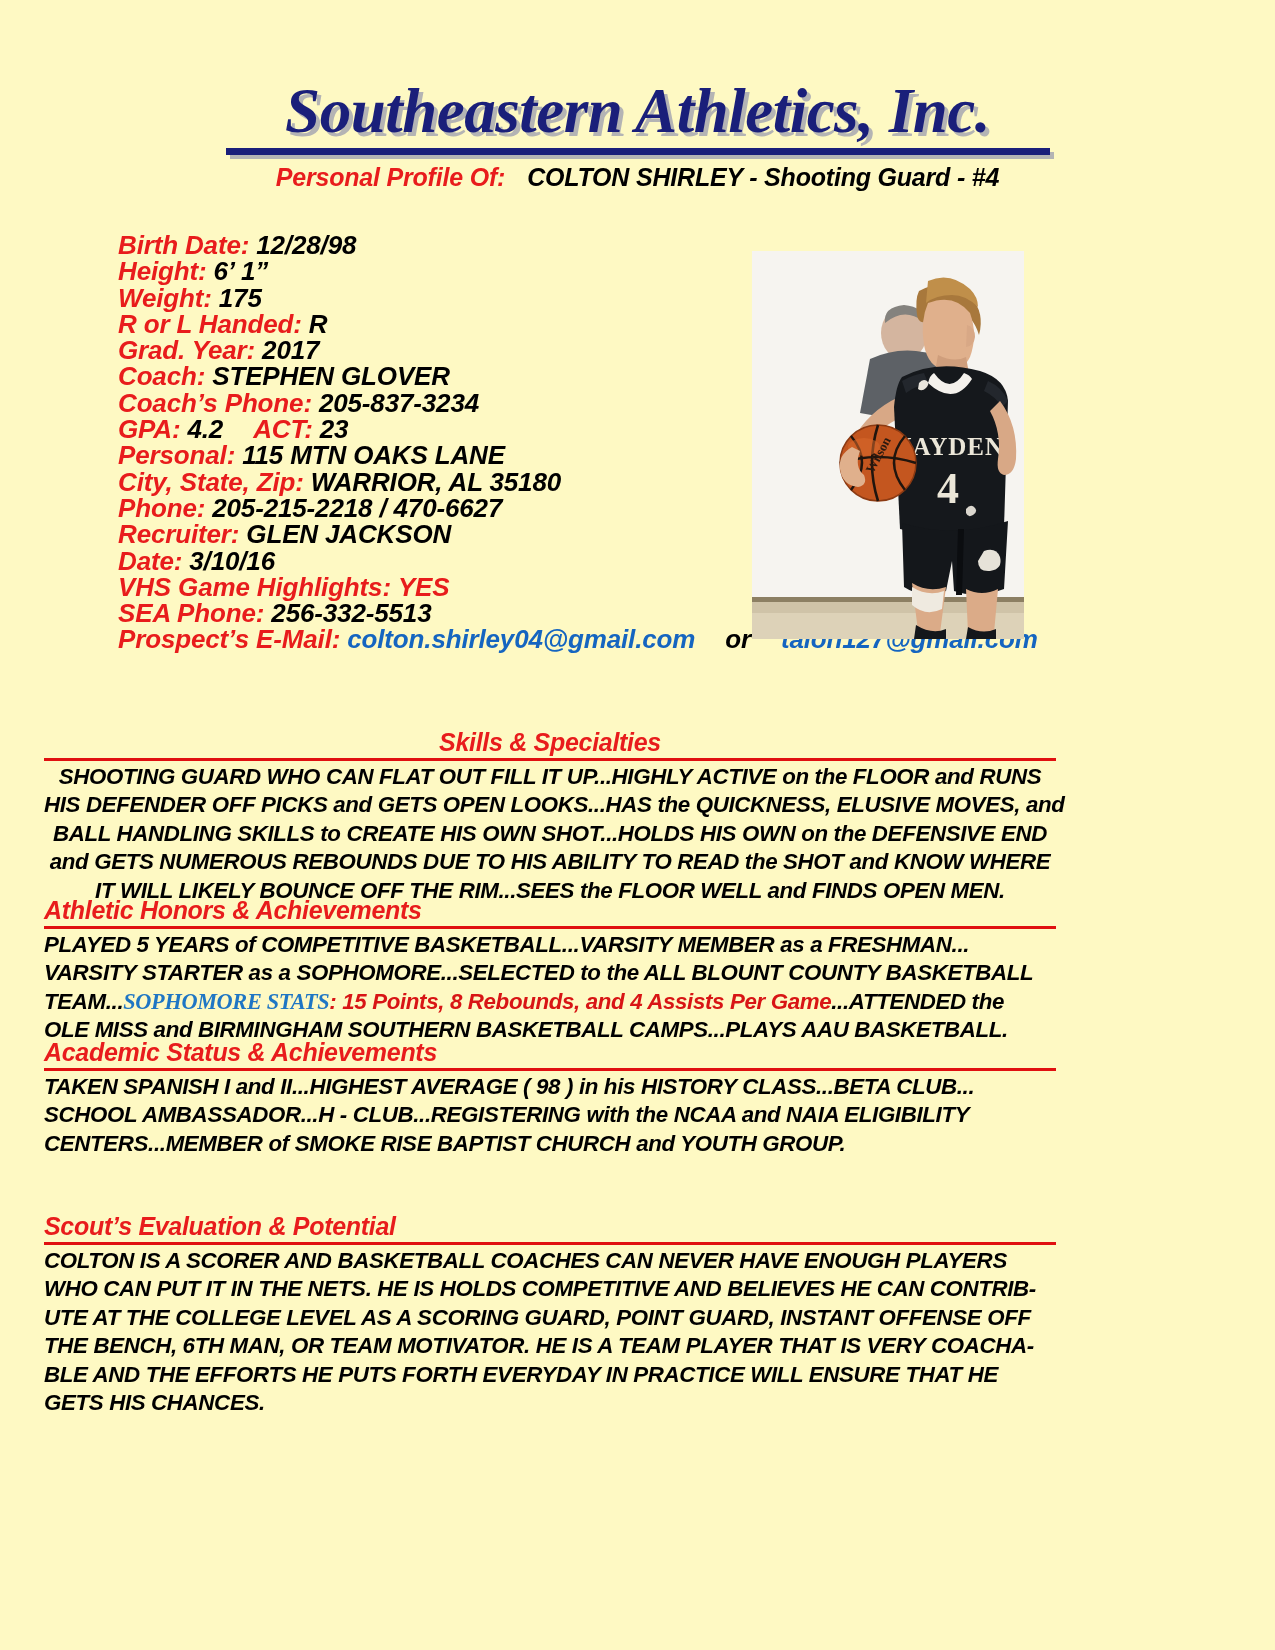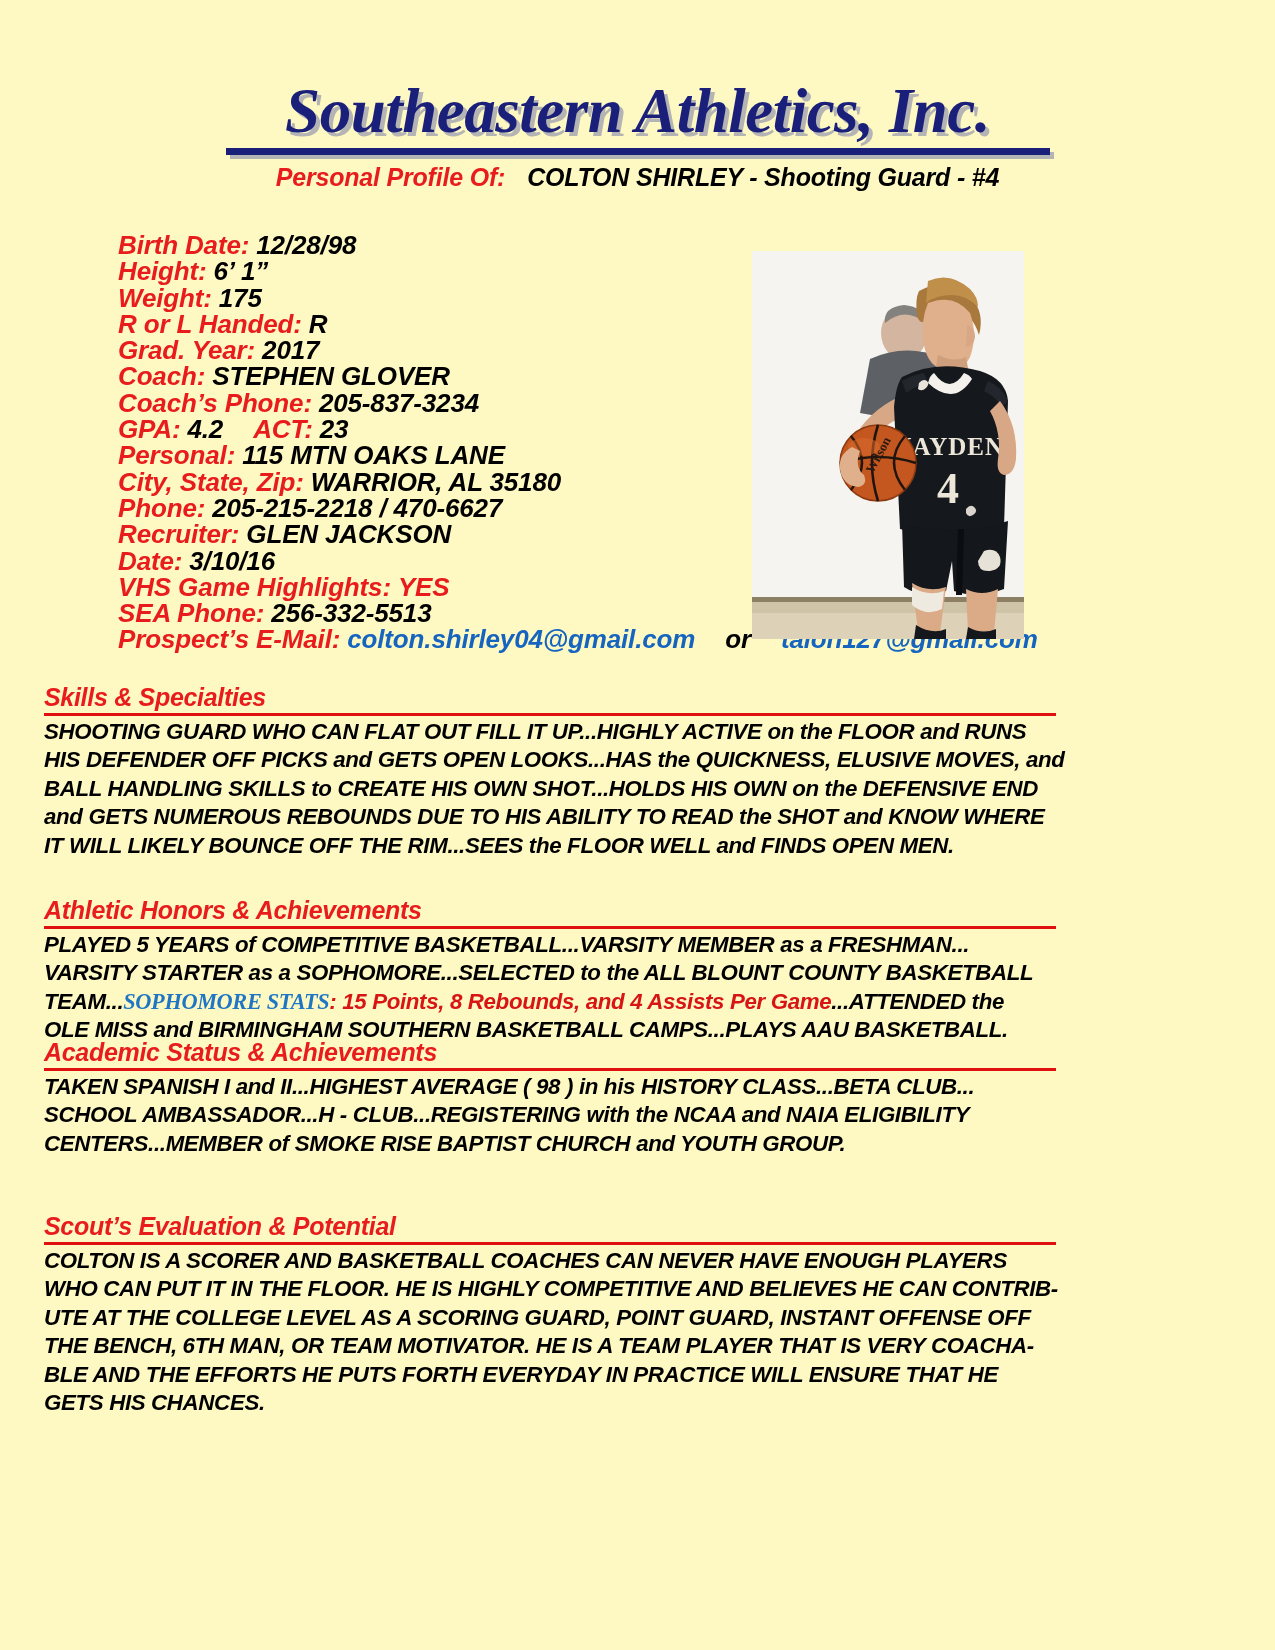--- a/index.html
+++ b/index.html
@@ -131,21 +131,21 @@
     font-weight: bold;
     font-size: 22.3px;
     line-height: 28.4px;
     letter-spacing: -0.35px;
     white-space: nowrap;
     color: #000000;
   }
   .t-blue { color: #1f76c4; font-family: Liberation Serif, serif; }
   .t-red  { color: #d81515; }
 
-  #sec-skills    { top: 683px; }
+  #sec-skills    { top: 728px; text-align: center; }
   #sec-athletic  { top: 896px; }
   #sec-academic  { top: 1038px; }
   #sec-scout     { top: 1180px; margin-top: 32px; }
 </style>
 </head>
 <body>
 
 <div class="page">
 
   <div class="masthead">
@@ -324,21 +324,21 @@
       <div class="body-line"><span>TAKEN SPANISH I and II...HIGHEST AVERAGE ( 98 ) in his HISTORY CLASS...BETA CLUB...</span></div>
       <div class="body-line"><span>SCHOOL AMBASSADOR...H - CLUB...REGISTERING with the NCAA and NAIA ELIGIBILITY</span></div>
       <div class="body-line"><span>CENTERS...MEMBER of SMOKE RISE BAPTIST CHURCH and YOUTH GROUP.</span></div>
     </div>
   </div>
 
   <div class="section" id="sec-scout">
     <div class="sec-head">Scout’s Evaluation &amp; Potential</div>
     <div class="sec-body">
       <div class="body-line"><span>COLTON IS A SCORER AND BASKETBALL COACHES CAN NEVER HAVE ENOUGH PLAYERS</span></div>
-      <div class="body-line"><span>WHO CAN PUT IT IN THE FLOOR. HE IS HIGHLY COMPETITIVE AND BELIEVES HE CAN CONTRIB-</span></div>
+      <div class="body-line"><span>WHO CAN PUT IT IN THE NETS. HE IS HOLDS COMPETITIVE AND BELIEVES HE CAN CONTRIB-</span></div>
       <div class="body-line"><span>UTE AT THE COLLEGE LEVEL AS A SCORING GUARD, POINT GUARD, INSTANT OFFENSE OFF</span></div>
       <div class="body-line"><span>THE BENCH, 6TH MAN, OR TEAM MOTIVATOR. HE IS A TEAM PLAYER THAT IS VERY COACHA-</span></div>
       <div class="body-line"><span>BLE AND THE EFFORTS HE PUTS FORTH EVERYDAY IN PRACTICE WILL ENSURE THAT HE</span></div>
       <div class="body-line"><span>GETS HIS CHANCES.</span></div>
     </div>
   </div>
 
 </div>
 
 </body></html>

